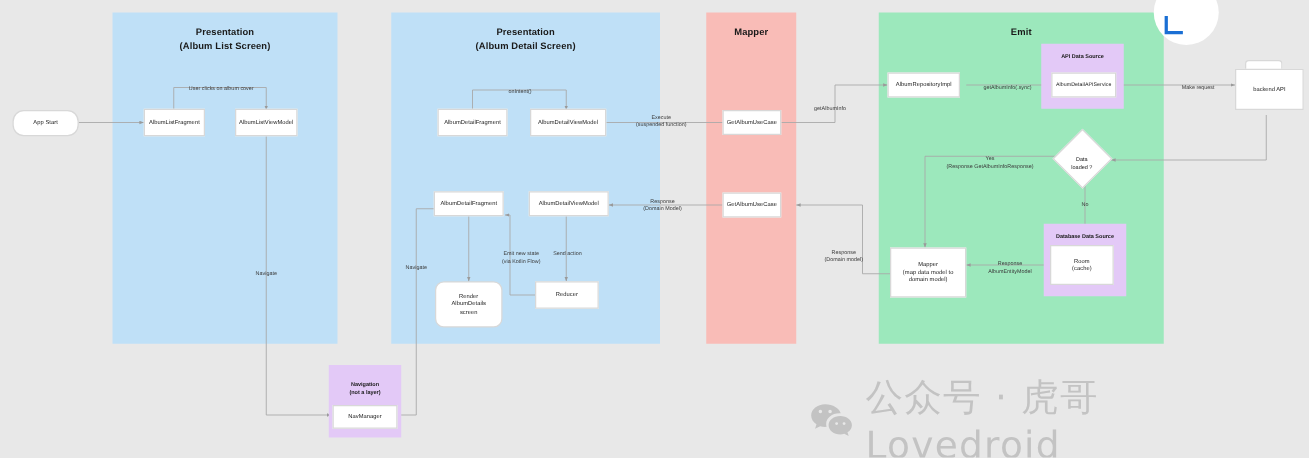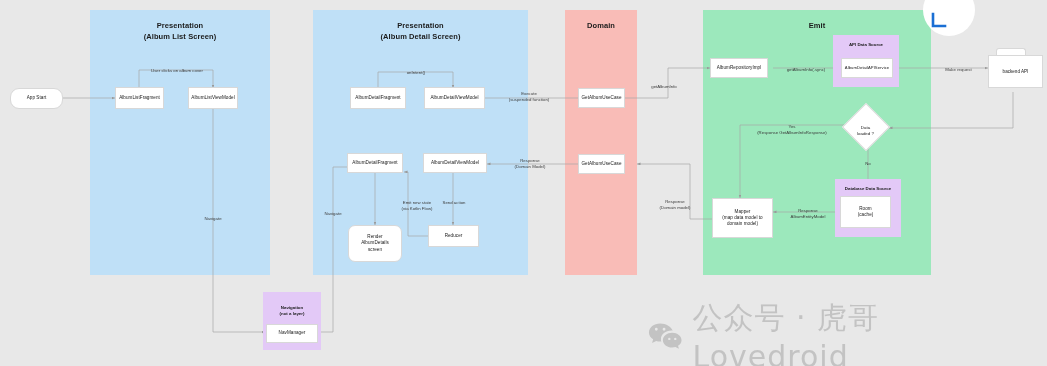--- a/index.html
+++ b/index.html
@@ -215,21 +215,21 @@
 
   <div class="lane-title" style="left:90px; width:180px; top:20px;">
     <span style="white-space:pre-line;">Presentation
 (Album List Screen)</span>
   </div>
   <div class="lane-title" style="left:313px; width:215px; top:20px;">
     <span style="white-space:pre-line;">Presentation
 (Album Detail Screen)</span>
   </div>
   <div class="lane-title" style="left:565px; width:72px; top:20px;">
-    <span>Domain</span>
+    <span>Mapper</span>
   </div>
   <div class="lane-title" style="left:703px; width:228px; top:20px;">
     <span>Emit</span>
   </div>
 
   <div class="group-box" style="left:833px; top:35px; width:66px; height:52px;"></div>
   <div class="group-title" style="left:833px; width:66px; top:42px;">
     <span>API Data Source</span>
   </div>
 

